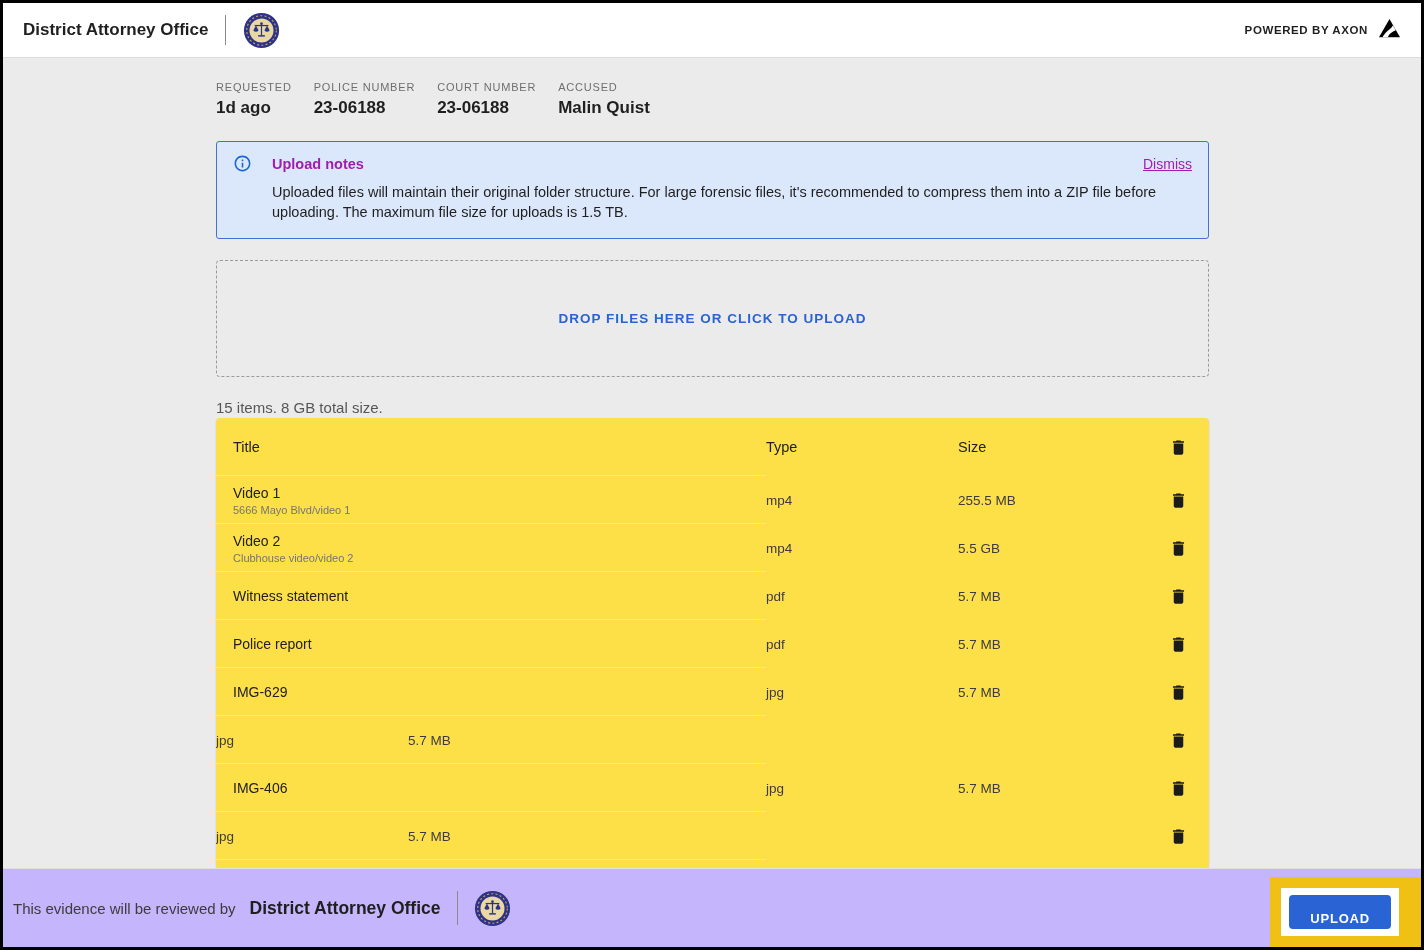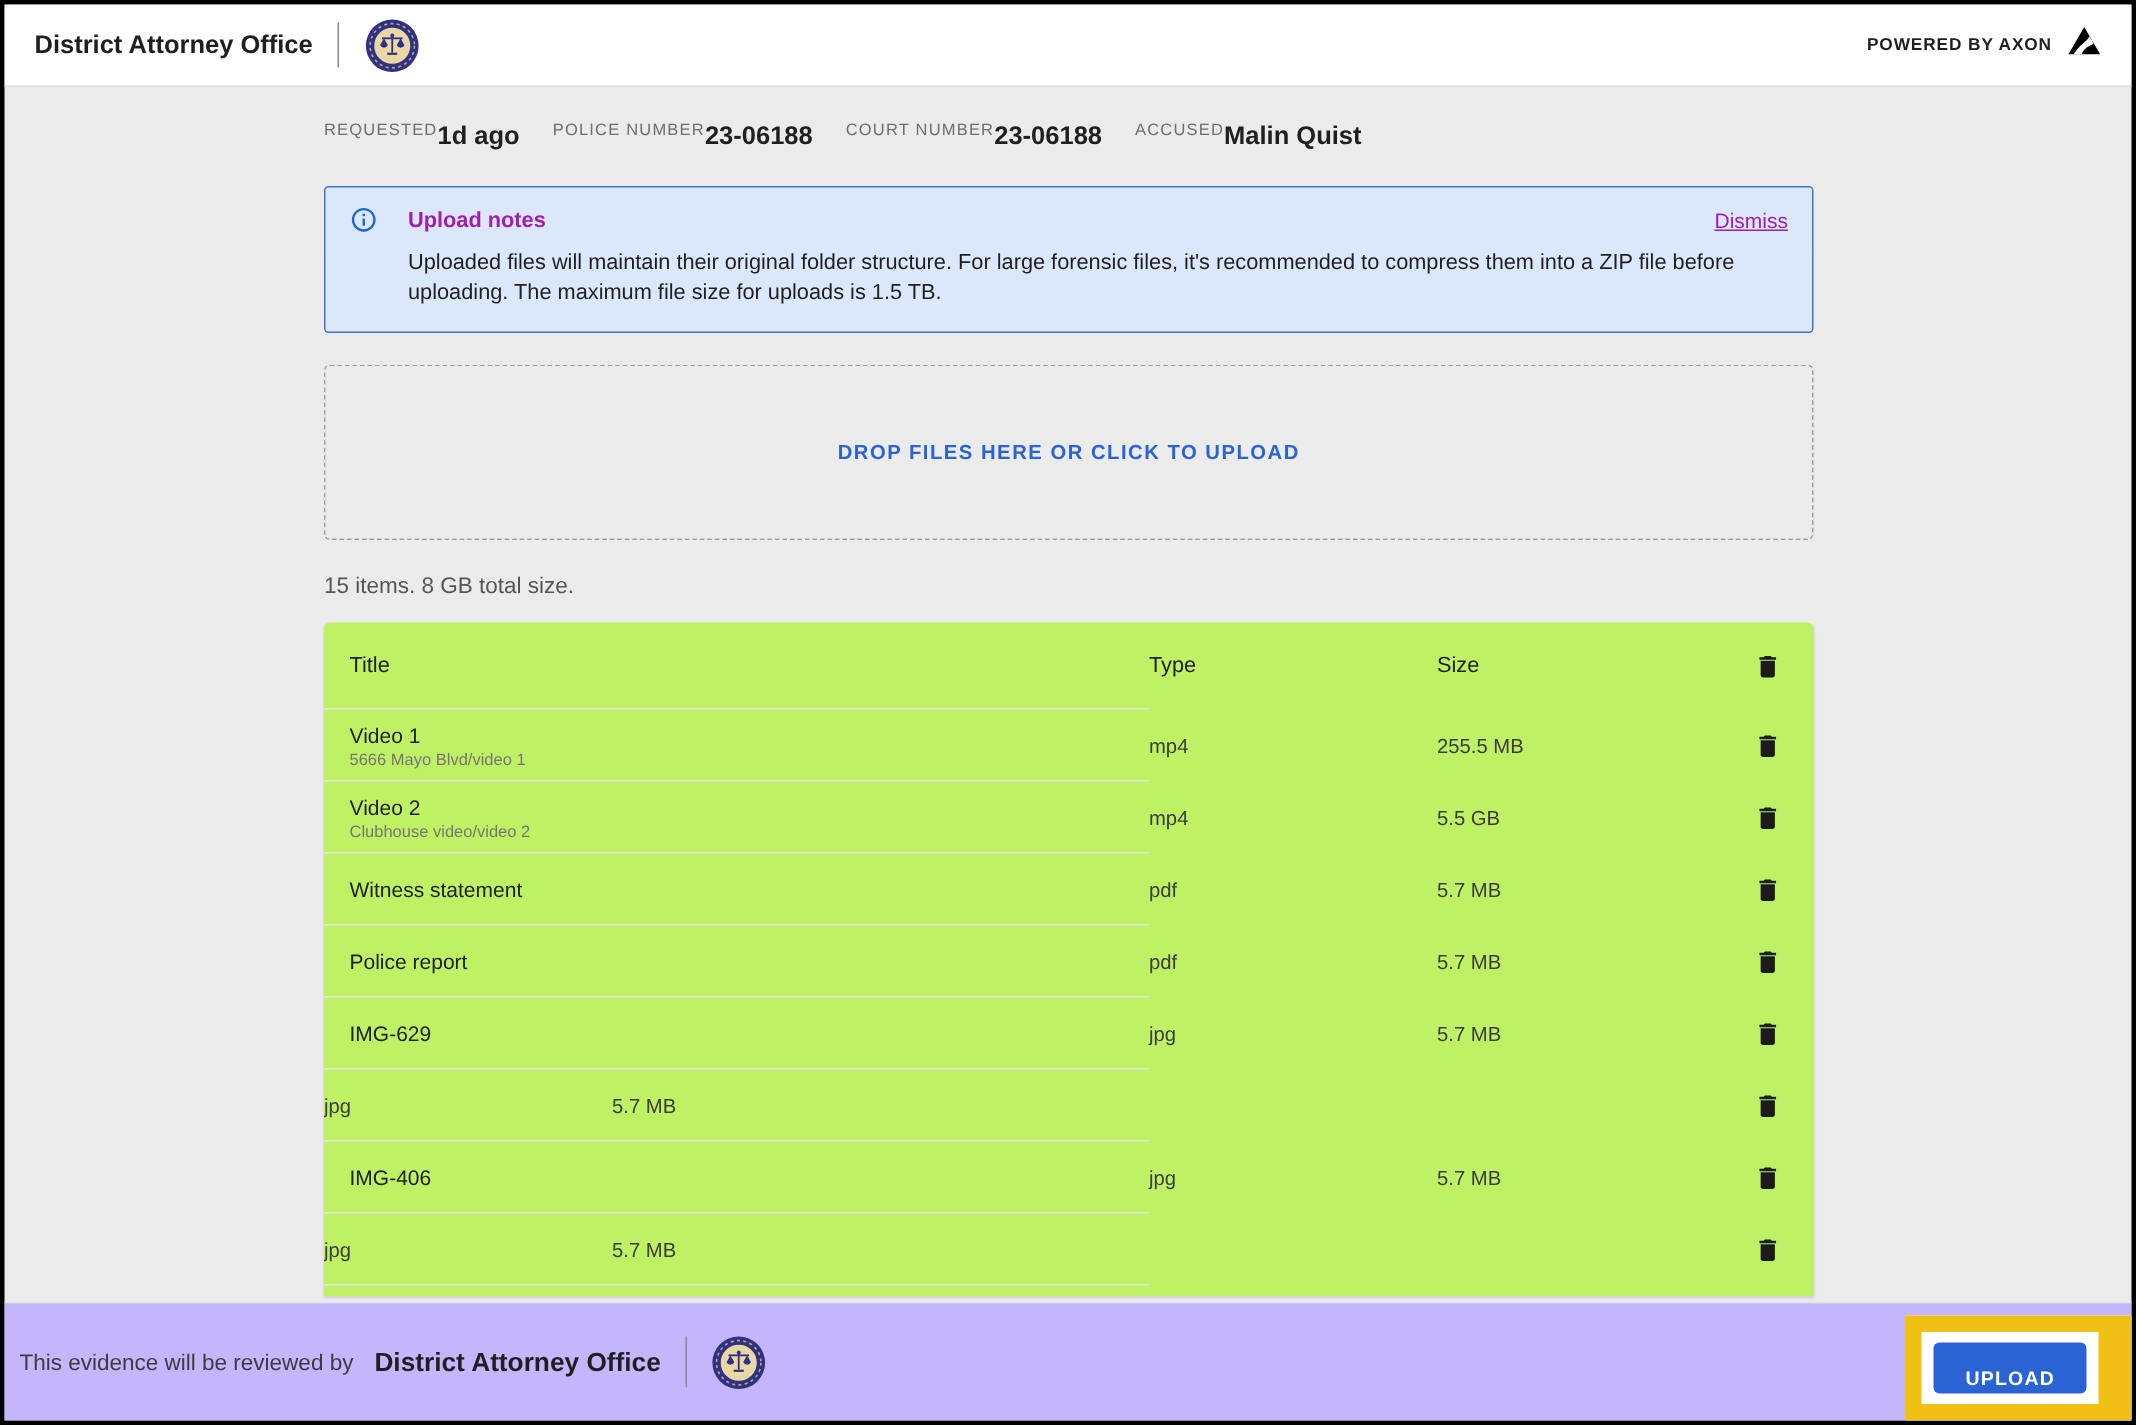--- a/index.html
+++ b/index.html
@@ -11,39 +11,39 @@
   .org-name{font-size:17px;font-weight:700;color:#1f1f1f;}
   .vdivider{width:1px;height:30px;background:#8a8a8a;margin:0 17px;}
   .vdivider.small{height:34px;margin:0 16px;}
   .topbar-right{margin-left:auto;display:flex;align-items:center;gap:10px;}
   .powered{font-size:11.5px;font-weight:700;letter-spacing:.6px;color:#1f1f1f;}
 
   
   .content{position:absolute;top:56px;left:213px;width:993px;}
 
   .meta-row{display:flex;margin-top:22px;gap:22px;}
-  .meta-field{display:flex;flex-direction:row;}
+  .meta-field{display:flex;flex-direction:column;}
   .meta-label{font-size:11px;color:#6e6e6e;letter-spacing:.8px;margin-bottom:5px;}
   .meta-value{font-size:17px;font-weight:600;color:#1f1f1f;}
 
   
   .notes{margin-top:23px;background:#dbe8fb;border:1px solid #4273d3;border-radius:3px;padding:12px 16px 16px 16px;box-sizing:border-box;}
   .notes-head{display:flex;align-items:center;}
   .notes-title{font-size:14.5px;font-weight:700;color:#a21caf;margin-left:20px;}
   .dismiss{margin-left:auto;font-size:14px;color:#a21caf;text-decoration:underline;cursor:pointer;}
   .notes-body{margin-top:9px;margin-left:39px;font-size:14.5px;color:#1f1f1f;line-height:20px;}
 
   
   .dropzone{margin-top:21px;height:117px;border:1px dashed #9b9b9b;border-radius:4px;display:flex;align-items:center;justify-content:center;box-sizing:border-box;cursor:pointer;}
   .dropzone-label{font-size:13.5px;font-weight:700;letter-spacing:1px;color:#2a64d4;}
 
   .summary{margin-top:22px;font-size:15px;color:#565656;}
 
   
-  .card{margin-top:16px;background:#bef264;border-radius:4px 4px 0 0;box-shadow:0 1px 2px rgba(0,0,0,.12);height:449px;overflow:hidden;}
+  .card{margin-top:2px;background:#fde047;border-radius:4px 4px 0 0;box-shadow:0 1px 2px rgba(0,0,0,.12);height:449px;overflow:hidden;}
   .trow{display:flex;align-items:center;position:relative;height:48px;}
   .trow.head{height:58px;}
   .trow::after{content:"";position:absolute;left:0;bottom:0;width:550px;border-bottom:1px solid #e2e2e2;}
   .cell{box-sizing:border-box;}
   .cell-title{width:550px;padding-left:17px;}
   .cell-type{width:192px;}
   .cell-size{flex:1;}
   .cell-action{width:62px;display:flex;justify-content:center;}
   .head .cell{font-size:14.5px;color:#212121;}
   .row-title{font-size:14px;color:#212121;}

